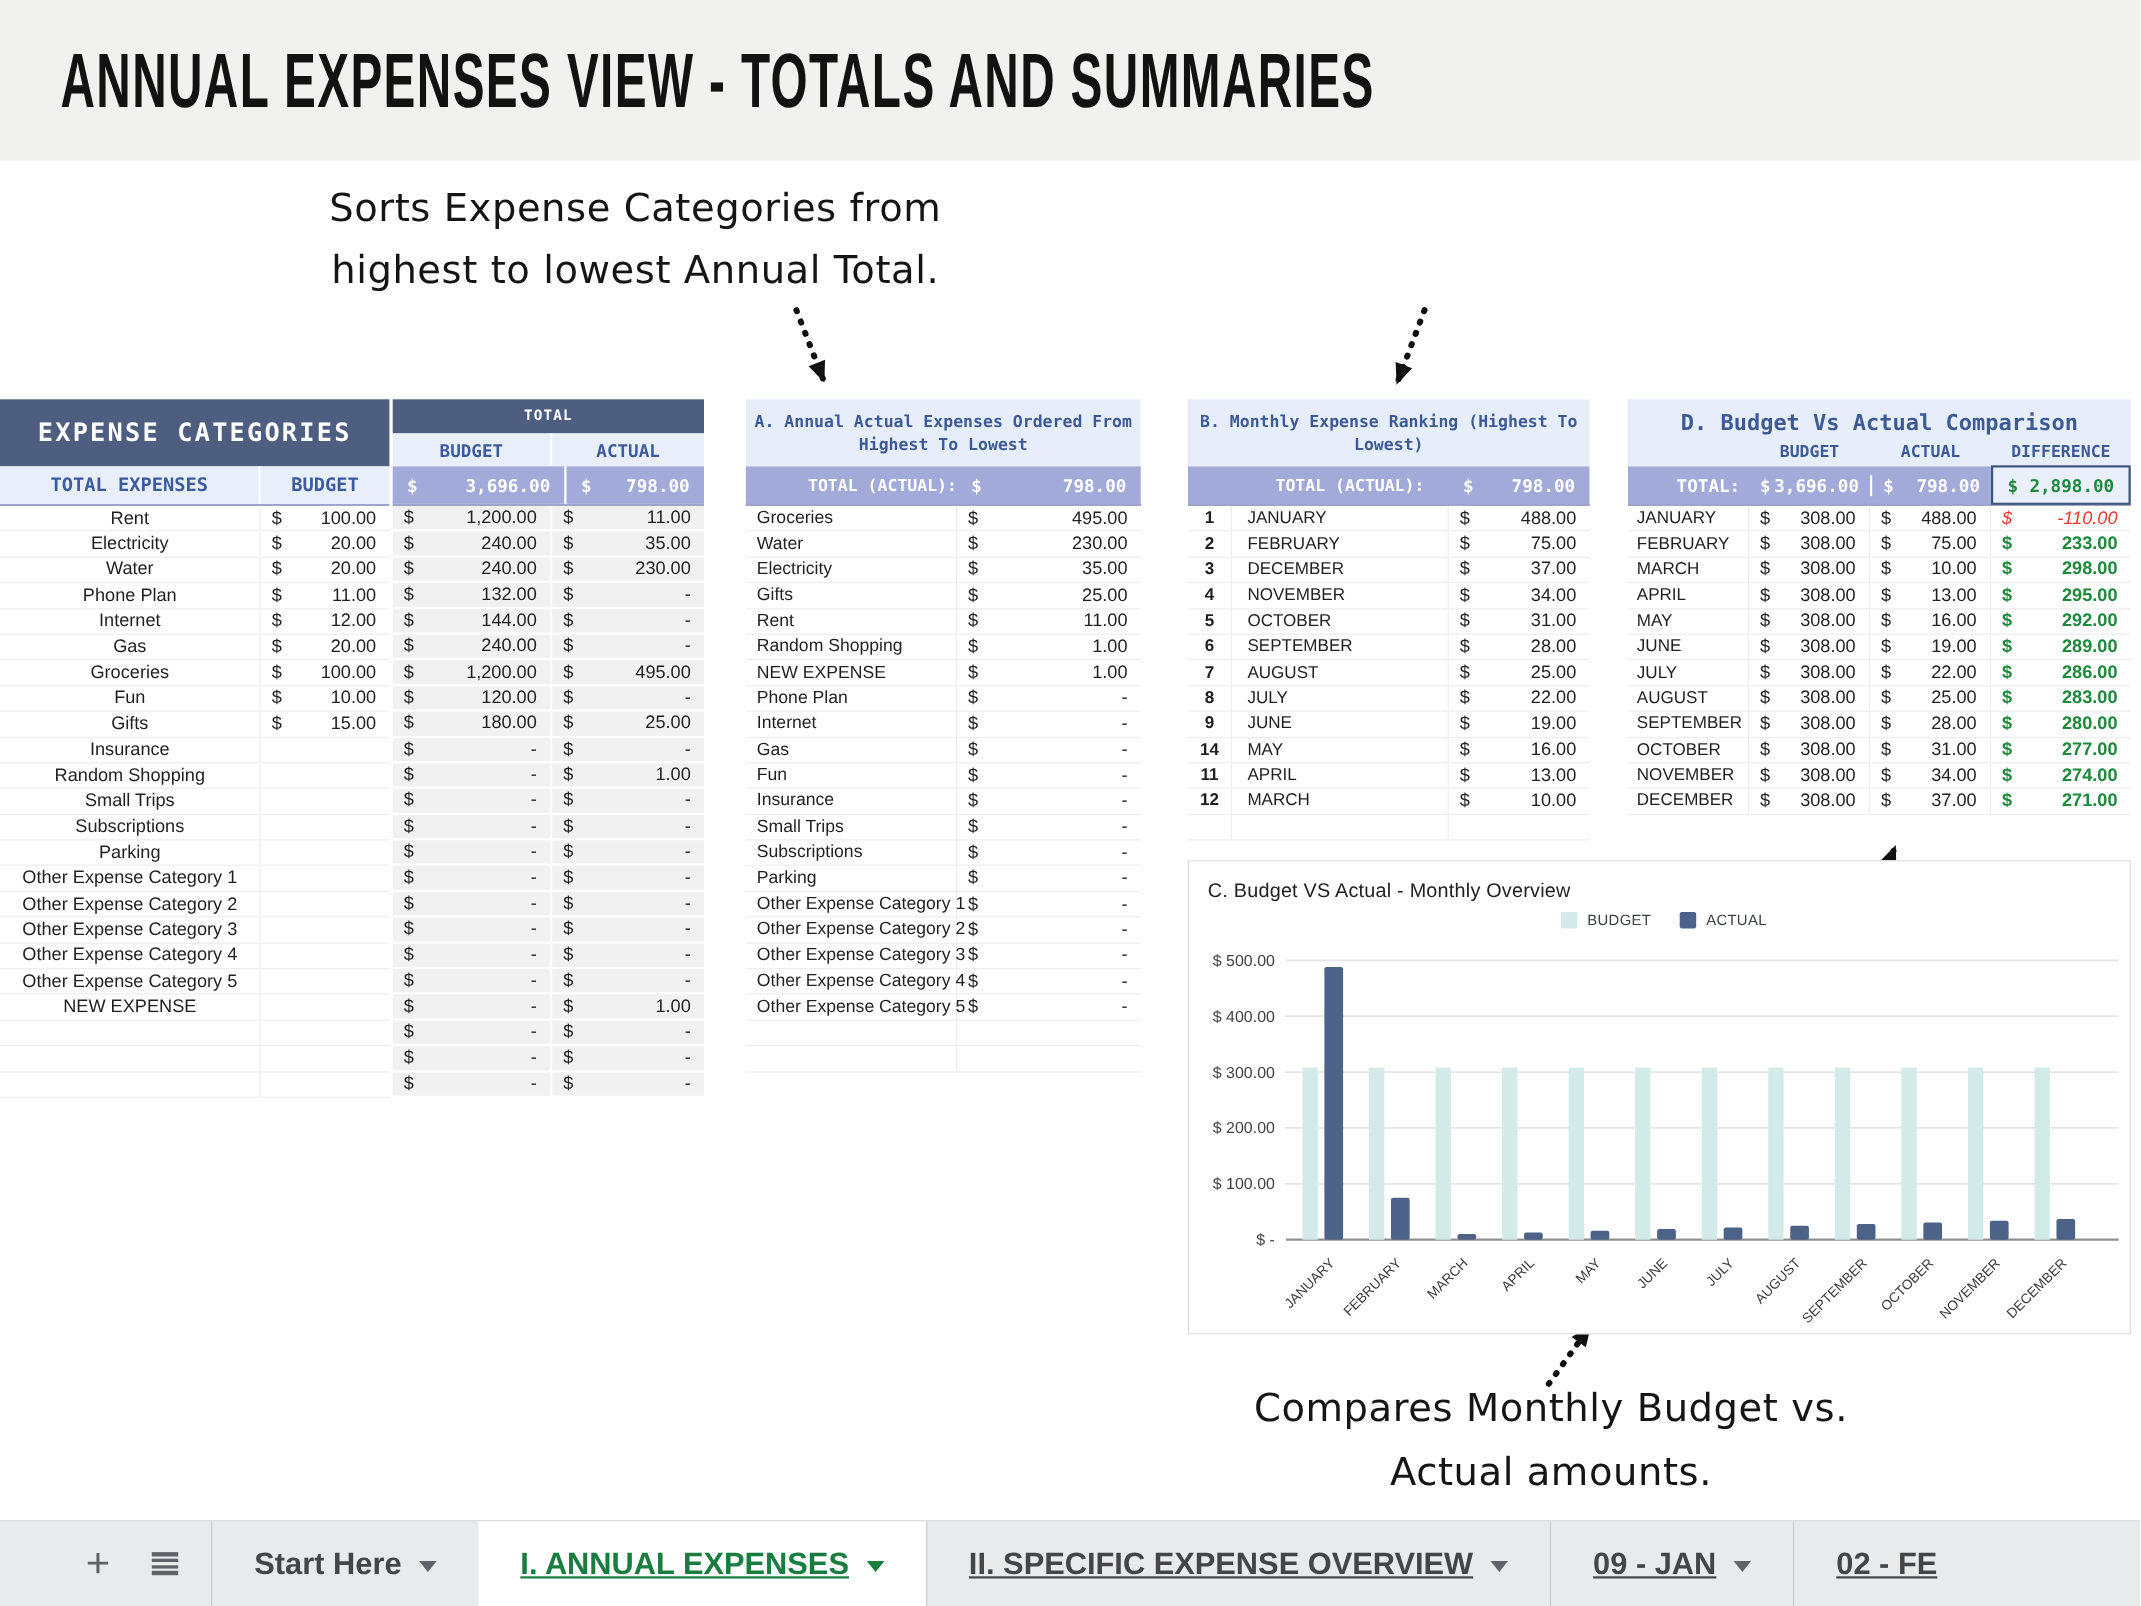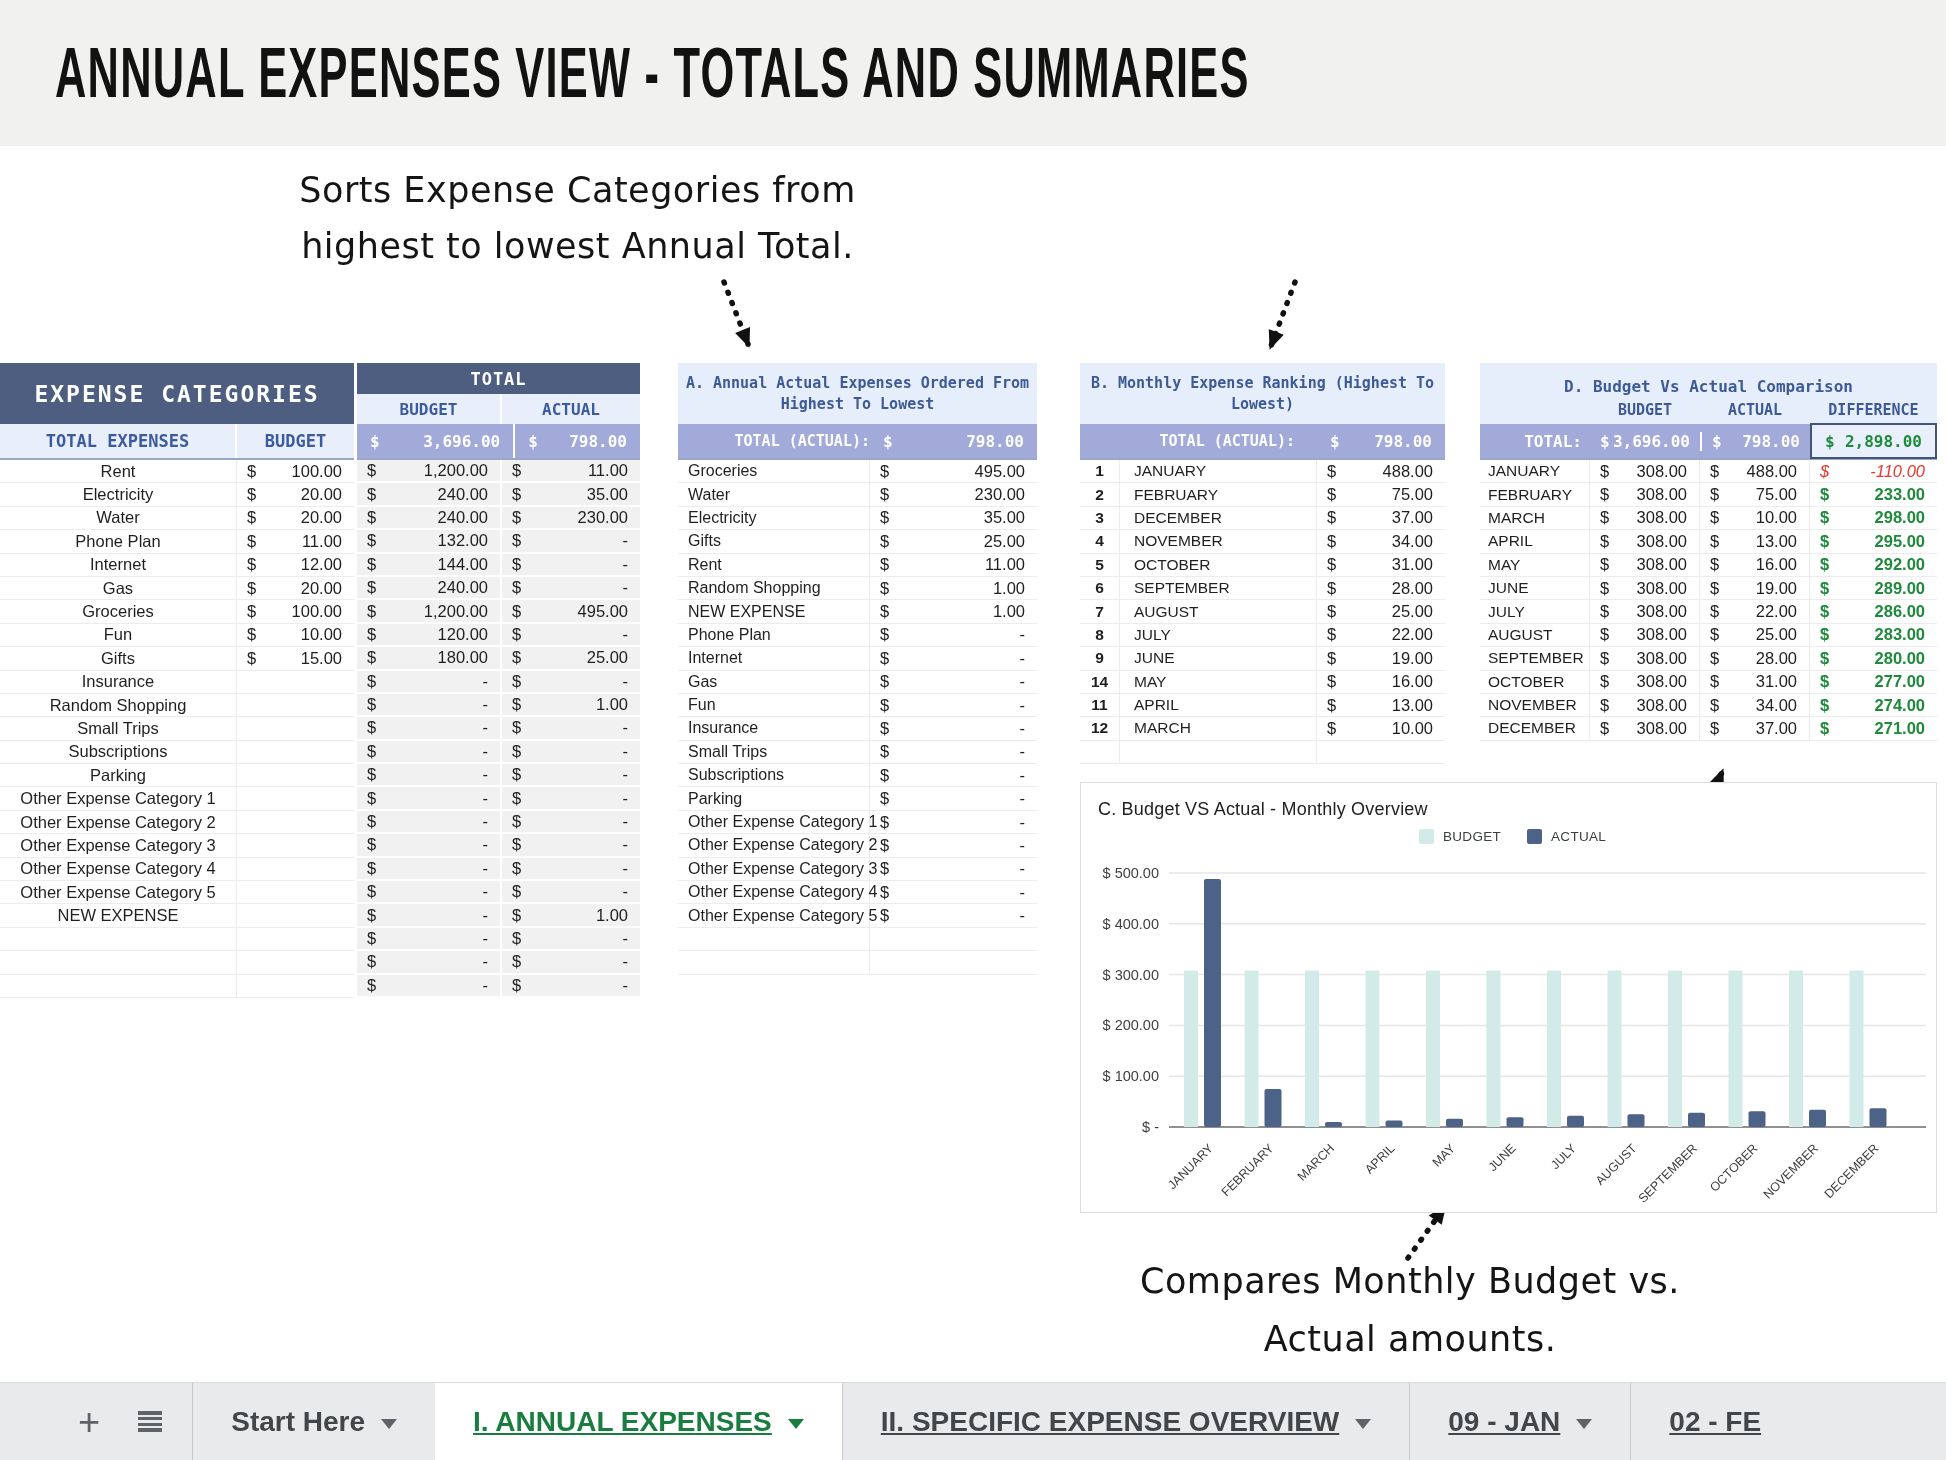--- a/index.html
+++ b/index.html
@@ -36,35 +36,35 @@
   .colline{border-right:1px solid #ececec;}
   .pm{display:flex;justify-content:space-between;align-items:center;padding:0 13px;font-size:16px;}
   .neg{color:#e8382f !important;font-style:italic;}
   .pos{color:#1e8a3b;font-weight:700;}
   
   #exp-left{left:0;width:354px;}
   #exp-left .dkhead{height:61px;font-size:23px;}
   #exp-left .sub{display:flex;height:36px;border-bottom:2px solid #9aa7c7;box-sizing:border-box;}
   #exp-left .sub .lthead{font-size:17px;}
   #exp-right{left:357px;width:283px;}
-  #exp-right .dkhead{height:31px;font-size:17px;letter-spacing:1px;}
+  #exp-right .dkhead{height:31px;font-size:13px;letter-spacing:1px;}
   #exp-right .sub{display:flex;height:30px;}
   #exp-right .sub .lthead{font-size:16px;}
   #exp-right .ptot{display:flex;height:36px;border-bottom:2px solid #9aa7c7;box-sizing:border-box;}
   .vdiv{border-left:2px solid #fff;box-sizing:border-box;}
   
   .ahead{height:61px;background:#e7eefb;color:#3d5a97;font-family:"DejaVu Sans Mono",monospace;
          font-weight:700;font-size:15px;text-align:center;display:flex;align-items:center;justify-content:center;
          line-height:21px;box-sizing:border-box;padding:0 6px;}
   .ptot2{display:flex;height:36px;border-bottom:2px solid #9aa7c7;box-sizing:border-box;align-items:center;font-size:15px;}
   #tableA{left:678px;width:359px;}
   #tableB{left:1080px;width:365px;}
   #tableD{left:1480px;width:457px;}
   #tableD .dhead{height:61px;background:#e7eefb;color:#3d5a97;font-family:"DejaVu Sans Mono",monospace;font-weight:700;box-sizing:border-box;}
-  #tableD .dhead .t{height:33px;display:flex;align-items:flex-end;justify-content:center;font-size:16px;}
+  #tableD .dhead .t{height:33px;display:flex;align-items:flex-end;justify-content:center;font-size:20px;}
   #tableD .dhead .cols{display:flex;height:28px;align-items:center;}
   #tableD .dhead .cols span{text-align:center;font-size:15px;}
   .selcell{background:#e9f0fc;border:2px solid #41547b;box-sizing:border-box;}
   
   #chart-card{position:absolute;left:1080px;top:782px;width:857px;height:431px;background:#fff;
               border:1px solid #dadce0;box-sizing:border-box;}
   #chart-title{position:absolute;left:17px;top:16px;font-size:18px;color:#212121;letter-spacing:.2px;}
   #legend{position:absolute;left:338px;top:46px;display:flex;align-items:center;gap:10px;}
   .leg-item{display:flex;align-items:center;gap:9px;margin-right:16px;}
   .swatch{width:15px;height:15px;border-radius:2px;}

